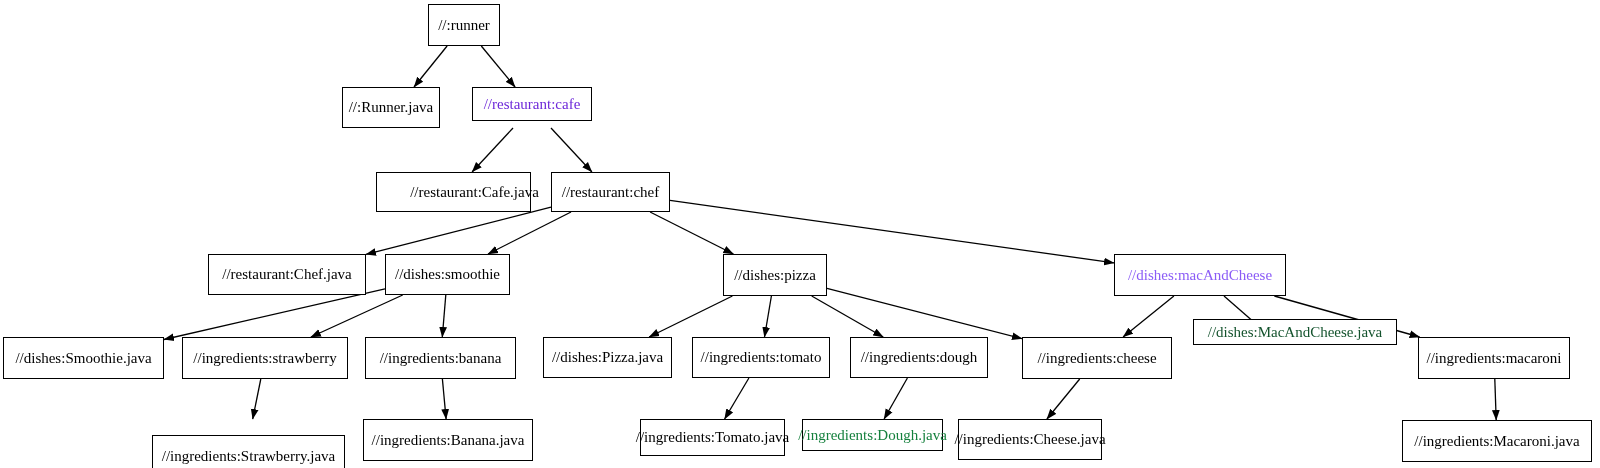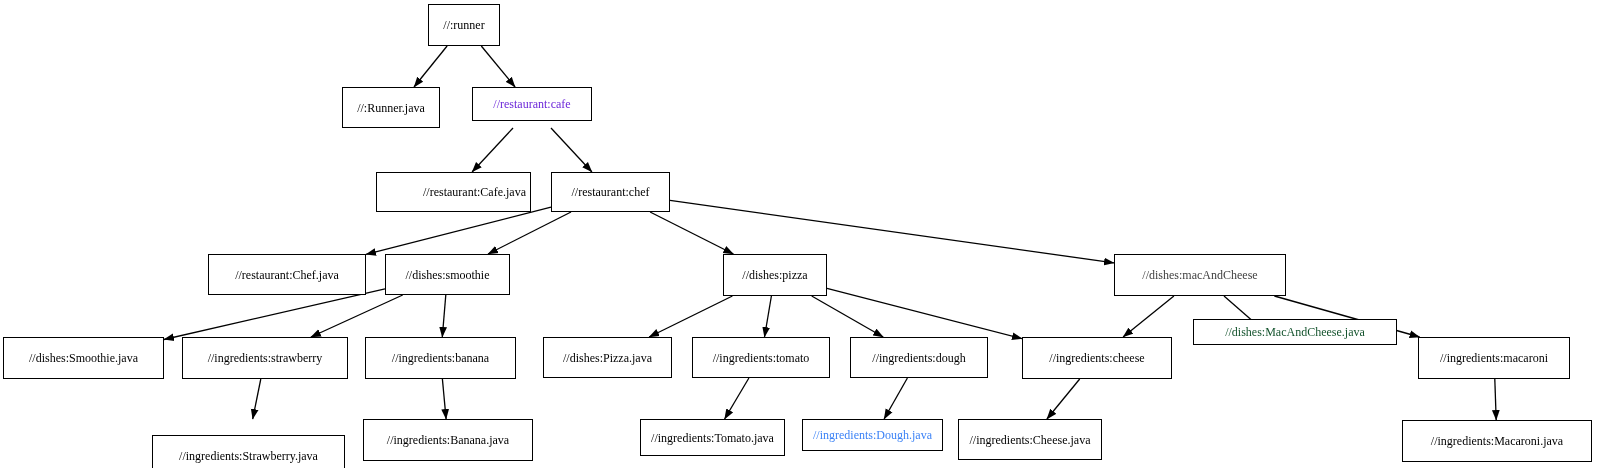--- a/index.html
+++ b/index.html
@@ -20,21 +20,21 @@
     top: 0;
   }
   .node {
     position: absolute;
     box-sizing: border-box;
     background: #ffffff;
     border: 1.4px solid #000000;
     display: flex;
     align-items: center;
     justify-content: center;
-    font-size: 12px;
+    font-size: 15px;
     line-height: 1;
     color: #000000;
     white-space: nowrap;
     text-align: center;
   }
 </style>
 </head>
 <body>
 
 <div class="canvas">
@@ -73,30 +73,30 @@
   </svg>
   <div id="node-layer">
       <div class="node" style="left: 428px; top: 4px; width: 72px; height: 42px; background: rgb(255, 255, 255); border-color: rgb(0, 0, 0); color: rgb(0, 0, 0);">//:runner</div>
       <div class="node" style="left: 342px; top: 87px; width: 98px; height: 41px; background: rgb(255, 255, 255); border-color: rgb(0, 0, 0); color: rgb(0, 0, 0);">//:Runner.java</div>
       <div class="node" style="left: 472px; top: 87px; width: 120px; height: 34px; background: rgb(255, 255, 255); border-color: rgb(0, 0, 0); color: #6d28d9;">//restaurant:cafe</div>
       <div class="node" style="left: 376px; top: 172px; width: 155px; height: 40px; background: rgb(255, 255, 255); border-color: rgb(0, 0, 0); color: rgb(0, 0, 0); padding-left: 42px;">//restaurant:Cafe.java</div>
       <div class="node" style="left: 551px; top: 172px; width: 119px; height: 40px; background: rgb(255, 255, 255); border-color: rgb(0, 0, 0); color: rgb(0, 0, 0);">//restaurant:chef</div>
       <div class="node" style="left: 208px; top: 254px; width: 158px; height: 41px; background: rgb(255, 255, 255); border-color: rgb(0, 0, 0); color: rgb(0, 0, 0);">//restaurant:Chef.java</div>
       <div class="node" style="left: 385px; top: 254px; width: 125px; height: 41px; background: rgb(255, 255, 255); border-color: rgb(0, 0, 0); color: rgb(0, 0, 0);">//dishes:smoothie</div>
       <div class="node" style="left: 723px; top: 254px; width: 104px; height: 42px; background: rgb(255, 255, 255); border-color: rgb(0, 0, 0); color: rgb(0, 0, 0); text-align: center;">//dishes:pizza</div>
-      <div class="node" style="left: 1114px; top: 254px; width: 172px; height: 42px; background: rgb(255, 255, 255); border-color: rgb(0, 0, 0); color: #404040;">//dishes:macAndCheese</div>
+      <div class="node" style="left: 1114px; top: 254px; width: 172px; height: 42px; background: rgb(255, 255, 255); border-color: rgb(0, 0, 0); color: #8b5cf6;">//dishes:macAndCheese</div>
       <div class="node" style="left: 3px; top: 337px; width: 161px; height: 42px; background: rgb(255, 255, 255); border-color: rgb(0, 0, 0); color: rgb(0, 0, 0);">//dishes:Smoothie.java</div>
       <div class="node" style="left: 182px; top: 337px; width: 166px; height: 42px; background: rgb(255, 255, 255); border-color: rgb(0, 0, 0); color: rgb(0, 0, 0);">//ingredients:strawberry</div>
       <div class="node" style="left: 365px; top: 337px; width: 151px; height: 42px; background: rgb(255, 255, 255); border-color: rgb(0, 0, 0); color: rgb(0, 0, 0);">//ingredients:banana</div>
       <div class="node" style="left: 543px; top: 337px; width: 129px; height: 41px; background: rgb(255, 255, 255); border-color: rgb(0, 0, 0); color: rgb(0, 0, 0);">//dishes:Pizza.java</div>
       <div class="node" style="left: 692px; top: 337px; width: 138px; height: 41px; background: rgb(255, 255, 255); border-color: rgb(0, 0, 0); color: rgb(0, 0, 0);">//ingredients:tomato</div>
       <div class="node" style="left: 850px; top: 337px; width: 138px; height: 41px; background: rgb(255, 255, 255); border-color: rgb(0, 0, 0); color: rgb(0, 0, 0);">//ingredients:dough</div>
       <div class="node" style="left: 1022px; top: 337px; width: 150px; height: 42px; background: rgb(255, 255, 255); border-color: rgb(0, 0, 0); color: rgb(0, 0, 0);">//ingredients:cheese</div>
       <div class="node" style="left: 1193px; top: 319px; width: 204px; height: 26px; background: rgb(255, 255, 255); border-color: rgb(0, 0, 0); color: #14532d;">//dishes:MacAndCheese.java</div>
       <div class="node" style="left: 1418px; top: 337px; width: 152px; height: 42px; background: rgb(255, 255, 255); border-color: rgb(0, 0, 0); color: rgb(0, 0, 0);">//ingredients:macaroni</div>
       <div class="node" style="left: 152px; top: 419px; width: 193px; height: 42px; background: rgb(255, 255, 255); border-color: rgb(0, 0, 0); color: rgb(0, 0, 0); margin-top: 16px;">//ingredients:Strawberry.java</div>
       <div class="node" style="left: 363px; top: 419px; width: 170px; height: 42px; background: rgb(255, 255, 255); border-color: rgb(0, 0, 0); color: rgb(0, 0, 0);">//ingredients:Banana.java</div>
       <div class="node" style="left: 640px; top: 419px; width: 145px; height: 37px; background: rgb(255, 255, 255); border-color: rgb(0, 0, 0); color: rgb(0, 0, 0);">//ingredients:Tomato.java</div>
-      <div class="node" style="left: 802px; top: 419px; width: 141px; height: 32px; background: rgb(255, 255, 255); border-color: rgb(0, 0, 0); color: #3b82f6;">//ingredients:Dough.java</div>
+      <div class="node" style="left: 802px; top: 419px; width: 141px; height: 32px; background: rgb(255, 255, 255); border-color: rgb(0, 0, 0); color: #15803d;">//ingredients:Dough.java</div>
       <div class="node" style="left: 958px; top: 419px; width: 144px; height: 41px; background: rgb(255, 255, 255); border-color: rgb(0, 0, 0); color: rgb(0, 0, 0);">//ingredients:Cheese.java</div>
       <div class="node" style="left: 1402px; top: 420px; width: 190px; height: 42px; background: rgb(255, 255, 255); border-color: rgb(0, 0, 0); color: rgb(0, 0, 0);">//ingredients:Macaroni.java</div>
     </div>
 </div>
 
 </body></html>

